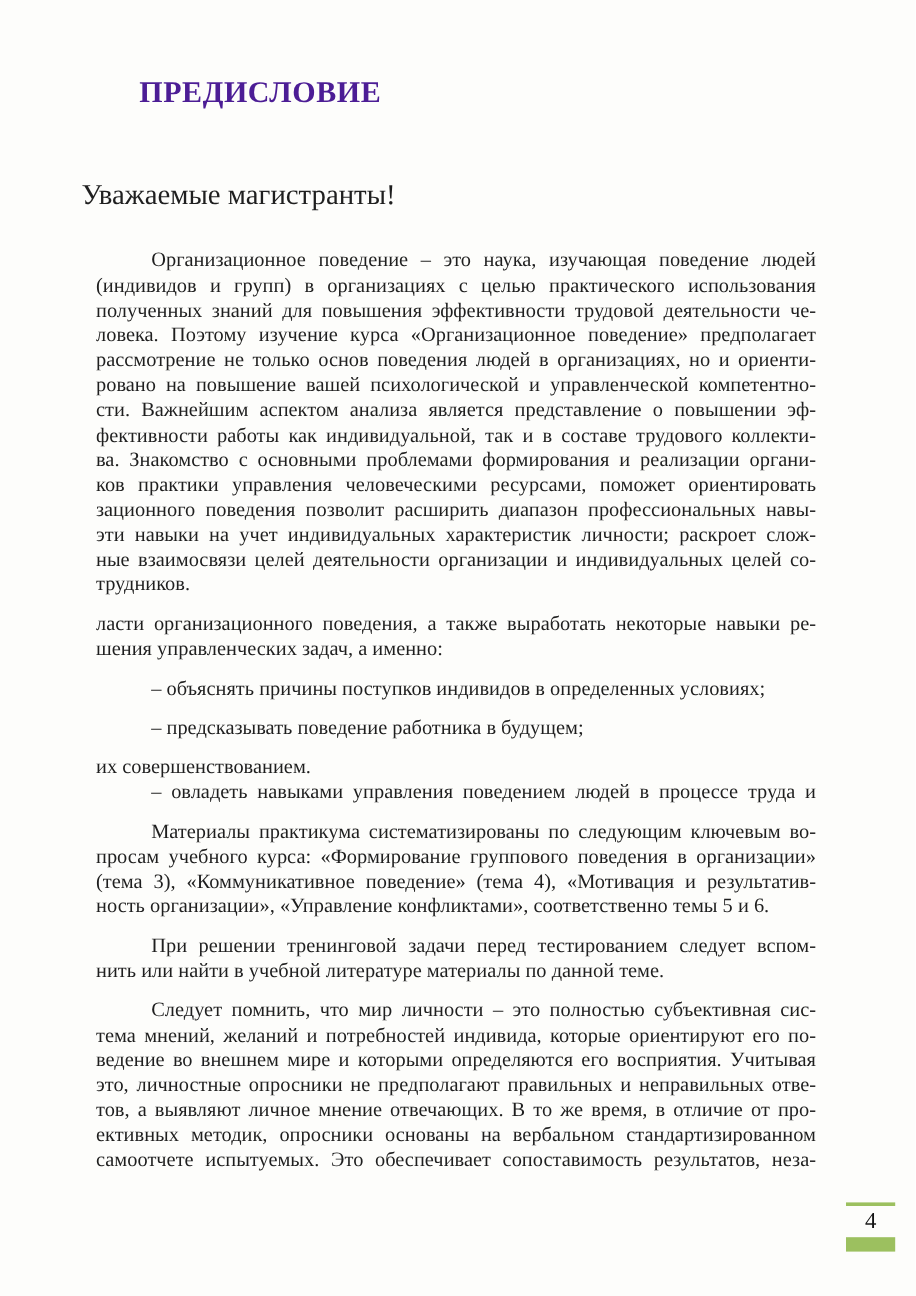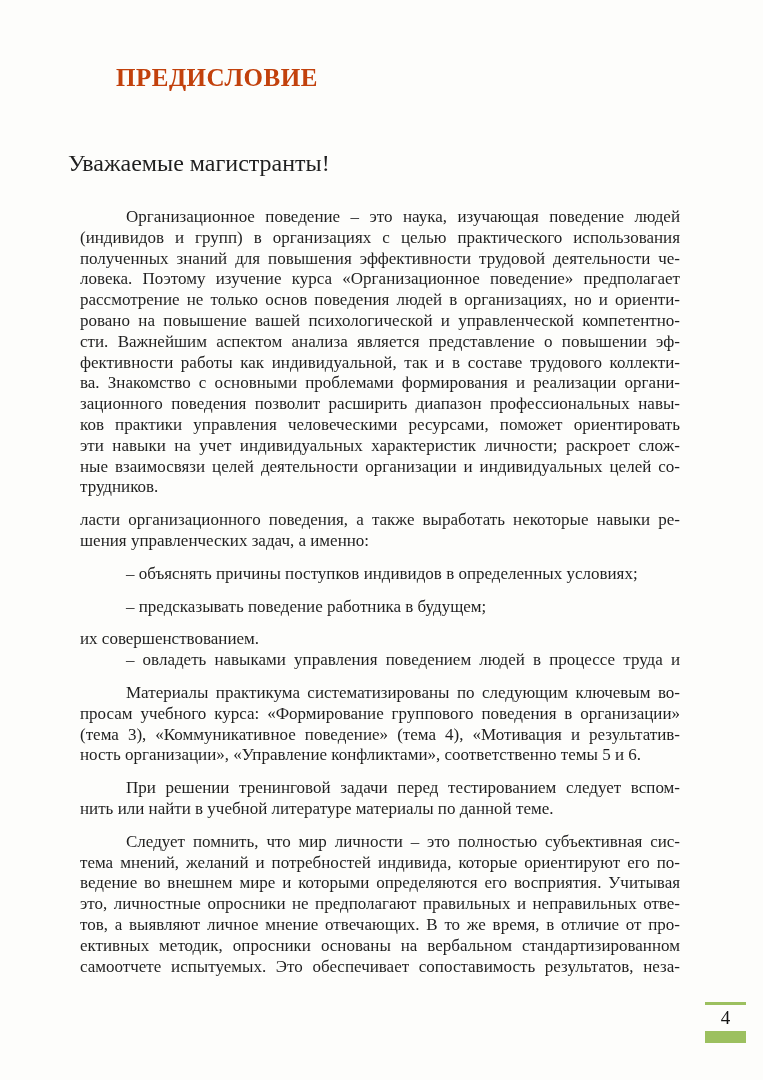--- a/index.html
+++ b/index.html
@@ -12,21 +12,21 @@
     position:relative;
     width:763px;height:1080px;
     background:var(--background);
     color:var(--text);
     font-family:"Liberation Serif","DejaVu Serif",serif;
     overflow:hidden;
   }
   .title{
     position:absolute;left:116px;top:64px;margin:0;
     font-size:25px;font-weight:bold;letter-spacing:.5px;
-    color:#c2410c;
+    color:#4c1d95;
   }
   .salutation{
     position:absolute;left:68px;top:150px;width:624px;
     font-size:24px;
   }
   .body-text{
     position:absolute;left:68px;top:195px;width:624px;
     font-size:17px;line-height:20.8px;
   }
   .para{margin:12px;}
@@ -57,22 +57,22 @@
       <div class="para">
         <div class="line indent">Организационное поведение – это наука, изучающая поведение людей</div>
         <div class="line">(индивидов и групп) в организациях с целью  практического использования</div>
         <div class="line">полученных знаний для повышения эффективности трудовой деятельности че-</div>
         <div class="line">ловека. Поэтому изучение курса «Организационное поведение» предполагает</div>
         <div class="line">рассмотрение не только основ поведения людей в организациях, но и ориенти-</div>
         <div class="line">ровано на повышение вашей психологической и управленческой компетентно-</div>
         <div class="line">сти. Важнейшим аспектом анализа является представление о повышении эф-</div>
         <div class="line">фективности работы как индивидуальной, так и в составе трудового коллекти-</div>
         <div class="line">ва. Знакомство с основными проблемами формирования и реализации органи-</div>
+        <div class="line">ков практики управления человеческими ресурсами, поможет ориентировать</div>
         <div class="line">зационного поведения позволит расширить диапазон профессиональных навы-</div>
-        <div class="line">ков практики управления человеческими ресурсами, поможет ориентировать</div>
         <div class="line">эти навыки на учет индивидуальных характеристик личности; раскроет слож-</div>
         <div class="line">ные взаимосвязи целей деятельности организации и индивидуальных целей со-</div>
         <div class="line last">трудников.</div>
       </div>
       <div class="para">
         <div class="line">ласти организационного поведения, а также выработать некоторые навыки ре-</div>
         <div class="line last">шения управленческих задач, а именно:</div>
       </div>
       <div class="para">
         <div class="line last indent">– объяснять причины поступков индивидов в определенных условиях;</div>

